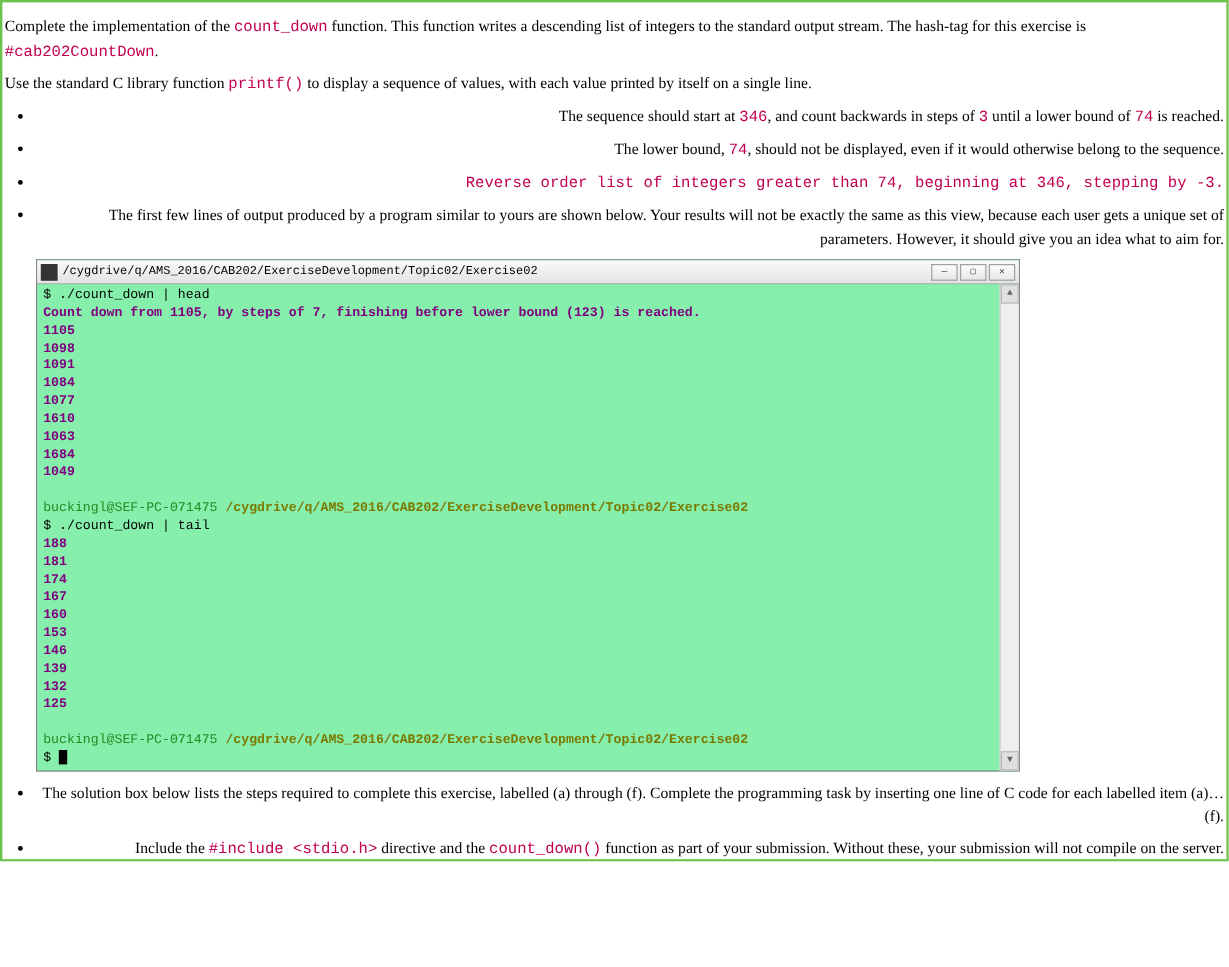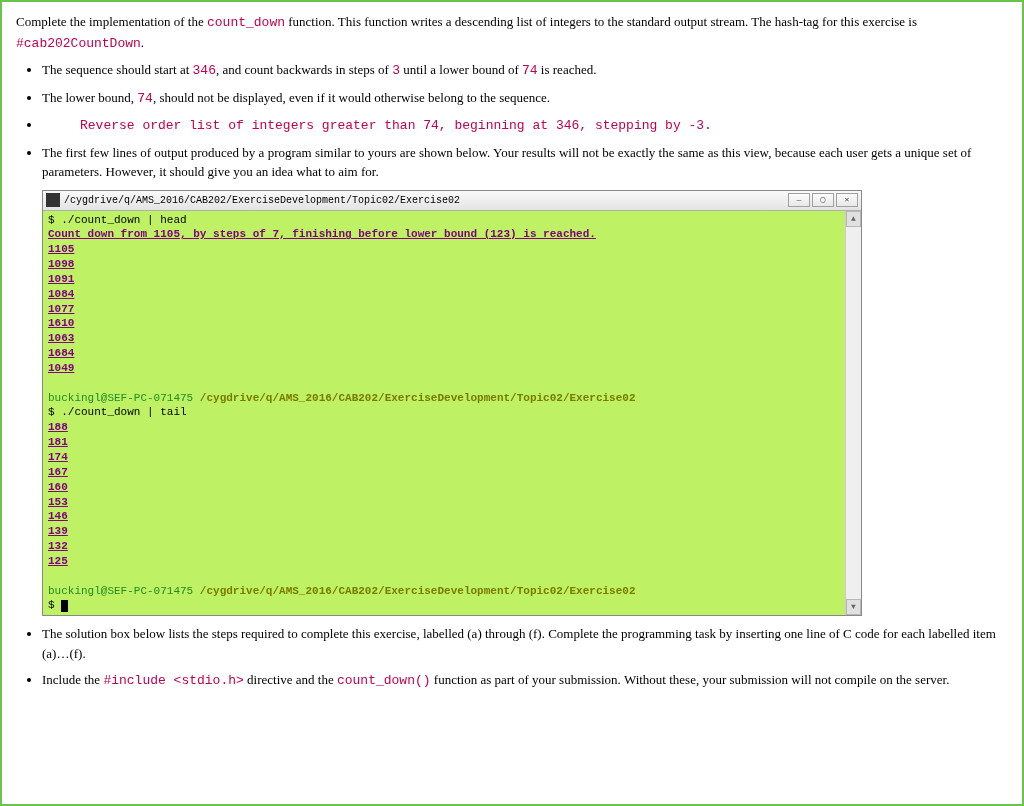--- a/index.html
+++ b/index.html
@@ -8,41 +8,41 @@
       padding: 0;
       font-family: Georgia, 'Times New Roman', serif;
       font-size: 13px;
       color: #000;
       line-height: 1.5;
       background: #fff;
     }
     .outer {
       border: 2px solid #6cc24a;
       width: 1024px;
-      height: 806px;
-      padding: 4px 14px;
+      height: 718px;
+      padding: 4px 2px;
       overflow: hidden;
     }
     .code { font-family: 'Courier New', monospace; color: #c00050; }
     p { margin: 6px 0; }
     ul { margin: 6px 0 6px 26px; padding: 0; list-style-type: disc; }
-    li { margin: 7px 0; }
+    li { margin: 7px 0; text-align: right; }
     .title-output {
       font-family: 'Courier New', monospace;
       color: #c00050;
       margin-left: 38px;
       display: block;
       font-size: 13px;
     }
     b { font-weight: bold; }
     .terminal-window {
       margin: 8px 0 8px 26px;
       width: 820px;
       border: 1px solid #888;
-      background: #bef264;
+      background: #86efac;
       font-family: 'Lucida Console', 'Courier New', monospace;
       font-size: 11px;
     }
     .terminal-titlebar {
       height: 20px;
       background: linear-gradient(#fafafa, #e3e3e3);
       border-bottom: 1px solid #b0b0b0;
       display: flex;
       align-items: center;
       justify-content: space-between;
@@ -76,36 +76,39 @@
       color: #000;
     }
     .scrollbar {
       width: 16px;
       background: #efefef;
       border-left: 1px solid #ccc;
       display: flex; flex-direction: column; justify-content: space-between;
       align-items: center;
     }
     .sb-arrow { width: 100%; height: 16px; background: #e0e0e0; border: 1px solid #b8b8b8; display:flex; align-items:center; justify-content:center; font-size:8px; color:#666;}
-    .term-purple { color: #800080; font-weight: bold; text-decoration: underline; }
+    .term-purple { color: #800080; font-weight: bold; }
     .term-olive { color: #7a7a00; font-weight: bold; }
     .term-green { color: #228b22; font-weight: normal; }
     .term-prompt { color: #000; }
     .term-cursor { background: #000; color: #000; display:inline-block; width:7px; height:12px; vertical-align:middle;}
   </style>
 </head>
 <body>
 
 <div class="outer">
 
   <p>
     <span>Complete the implementation of the </span><span class="code">count_down</span><span> function. This function writes a descending list of integers to the standard output stream. The hash-tag for this exercise is </span><span class="code">#cab202CountDown</span><span>.</span>
   </p>
 
 
+  <p>
+    <span>Use the standard C library function </span><span class="code">printf()</span><span> to display a sequence of values, with each value printed by itself on a single line.</span>
+  </p>
 
   <ul>
     <li>
       <span>The sequence should start at </span><span class="code">346</span><span>, and count backwards in steps of </span><span class="code">3</span><span> until a lower bound of </span><span class="code">74</span><span> is reached.</span>
     </li>
     <li>
       <span>The lower bound, </span><span class="code">74</span><span>, should not be displayed, even if it would otherwise belong to the sequence.</span>
     </li>
     <li>
       <span class="title-output">Reverse order list of integers greater than 74, beginning at 346, stepping by -3.</span>

